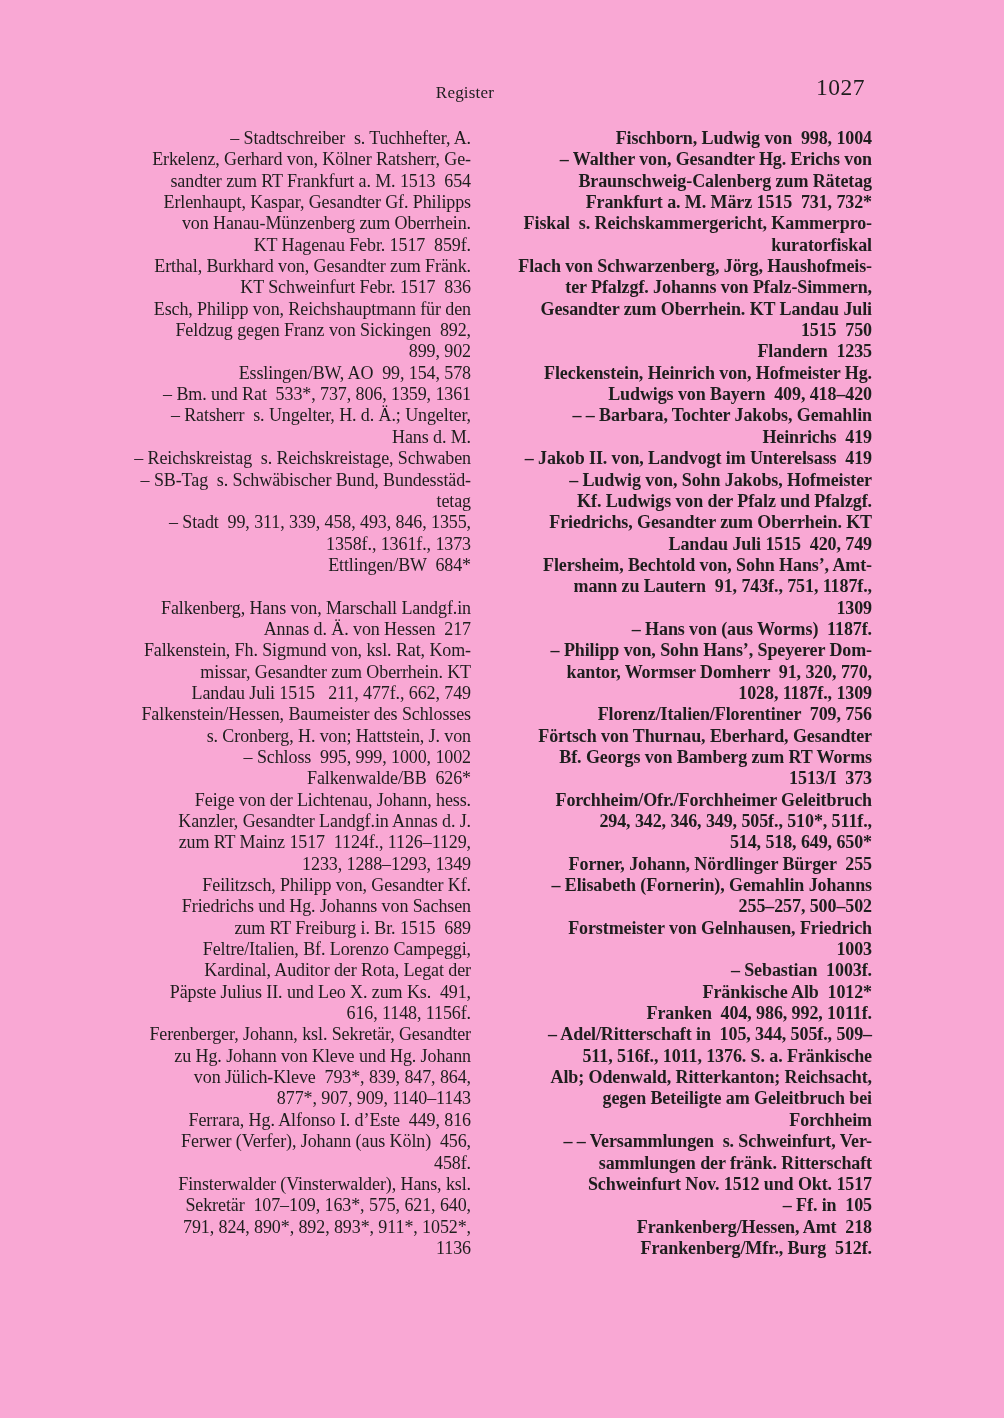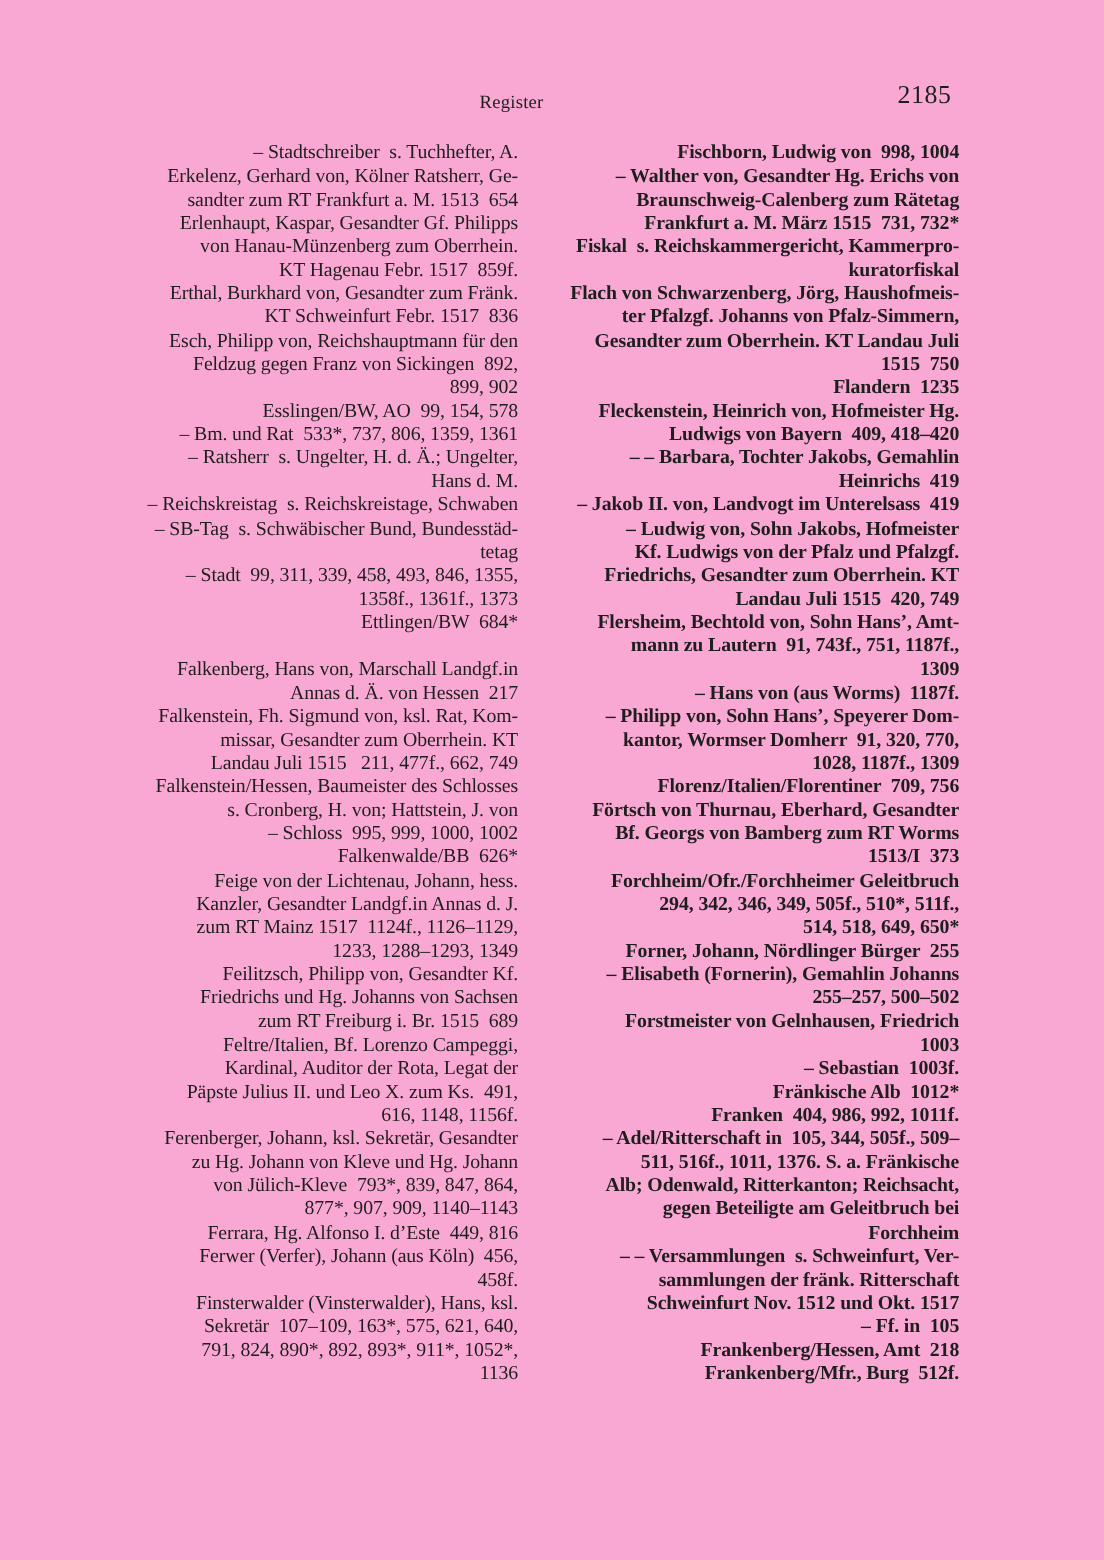--- a/index.html
+++ b/index.html
@@ -46,18 +46,18 @@
   .line { height: 21.35px; }
   .indent-0 { padding-left: 0; }
   .indent-1 { padding-left: 17px; }
   .indent-2 { padding-left: 31px; }
 </style>
 </head>
 <body>
 
 <div class="page">
   <div class="running-head-title">Register</div>
-  <div class="running-head-page">2185</div>
+  <div class="running-head-page">1027</div>
 
   <div class="index-column col-left"><div class="line indent-0">– Stadtschreiber  s. Tuchhefter, A.</div><div class="line indent-0">Erkelenz, Gerhard von, Kölner Ratsherr, Ge-</div><div class="line indent-1">sandter zum RT Frankfurt a. M. 1513  654</div><div class="line indent-0">Erlenhaupt, Kaspar, Gesandter Gf. Philipps</div><div class="line indent-1">von Hanau-Münzenberg zum Oberrhein.</div><div class="line indent-1">KT Hagenau Febr. 1517  859f.</div><div class="line indent-0">Erthal, Burkhard von, Gesandter zum Fränk.</div><div class="line indent-1">KT Schweinfurt Febr. 1517  836</div><div class="line indent-0">Esch, Philipp von, Reichshauptmann für den</div><div class="line indent-1">Feldzug gegen Franz von Sickingen  892,</div><div class="line indent-1">899, 902</div><div class="line indent-0">Esslingen/BW, AO  99, 154, 578</div><div class="line indent-0">– Bm. und Rat  533*, 737, 806, 1359, 1361</div><div class="line indent-0">– Ratsherr  s. Ungelter, H. d. Ä.; Ungelter,</div><div class="line indent-1">Hans d. M.</div><div class="line indent-0">– Reichskreistag  s. Reichskreistage, Schwaben</div><div class="line indent-0">– SB-Tag  s. Schwäbischer Bund, Bundesstäd-</div><div class="line indent-1">tetag</div><div class="line indent-0">– Stadt  99, 311, 339, 458, 493, 846, 1355,</div><div class="line indent-1">1358f., 1361f., 1373</div><div class="line indent-0">Ettlingen/BW  684*</div><div class="line indent-0"></div><div class="line indent-0">Falkenberg, Hans von, Marschall Landgf.in</div><div class="line indent-1">Annas d. Ä. von Hessen  217</div><div class="line indent-0">Falkenstein, Fh. Sigmund von, ksl. Rat, Kom-</div><div class="line indent-1">missar, Gesandter zum Oberrhein. KT</div><div class="line indent-1">Landau Juli 1515   211, 477f., 662, 749</div><div class="line indent-0">Falkenstein/Hessen, Baumeister des Schlosses</div><div class="line indent-1">s. Cronberg, H. von; Hattstein, J. von</div><div class="line indent-0">– Schloss  995, 999, 1000, 1002</div><div class="line indent-0">Falkenwalde/BB  626*</div><div class="line indent-0">Feige von der Lichtenau, Johann, hess.</div><div class="line indent-1">Kanzler, Gesandter Landgf.in Annas d. J.</div><div class="line indent-1">zum RT Mainz 1517  1124f., 1126–1129,</div><div class="line indent-1">1233, 1288–1293, 1349</div><div class="line indent-0">Feilitzsch, Philipp von, Gesandter Kf.</div><div class="line indent-1">Friedrichs und Hg. Johanns von Sachsen</div><div class="line indent-1">zum RT Freiburg i. Br. 1515  689</div><div class="line indent-0">Feltre/Italien, Bf. Lorenzo Campeggi,</div><div class="line indent-1">Kardinal, Auditor der Rota, Legat der</div><div class="line indent-1">Päpste Julius II. und Leo X. zum Ks.  491,</div><div class="line indent-1">616, 1148, 1156f.</div><div class="line indent-0">Ferenberger, Johann, ksl. Sekretär, Gesandter</div><div class="line indent-1">zu Hg. Johann von Kleve und Hg. Johann</div><div class="line indent-1">von Jülich-Kleve  793*, 839, 847, 864,</div><div class="line indent-1">877*, 907, 909, 1140–1143</div><div class="line indent-0">Ferrara, Hg. Alfonso I. d’Este  449, 816</div><div class="line indent-0">Ferwer (Verfer), Johann (aus Köln)  456,</div><div class="line indent-1">458f.</div><div class="line indent-0">Finsterwalder (Vinsterwalder), Hans, ksl.</div><div class="line indent-1">Sekretär  107–109, 163*, 575, 621, 640,</div><div class="line indent-1">791, 824, 890*, 892, 893*, 911*, 1052*,</div><div class="line indent-1">1136</div></div>
 
   <div class="index-column col-right"><div class="line indent-0">Fischborn, Ludwig von  998, 1004</div><div class="line indent-0">– Walther von, Gesandter Hg. Erichs von</div><div class="line indent-1">Braunschweig-Calenberg zum Rätetag</div><div class="line indent-1">Frankfurt a. M. März 1515  731, 732*</div><div class="line indent-0">Fiskal  s. Reichskammergericht, Kammerpro-</div><div class="line indent-1">kuratorfiskal</div><div class="line indent-0">Flach von Schwarzenberg, Jörg, Haushofmeis-</div><div class="line indent-1">ter Pfalzgf. Johanns von Pfalz-Simmern,</div><div class="line indent-1">Gesandter zum Oberrhein. KT Landau Juli</div><div class="line indent-1">1515  750</div><div class="line indent-0">Flandern  1235</div><div class="line indent-0">Fleckenstein, Heinrich von, Hofmeister Hg.</div><div class="line indent-1">Ludwigs von Bayern  409, 418–420</div><div class="line indent-0">– – Barbara, Tochter Jakobs, Gemahlin</div><div class="line indent-2">Heinrichs  419</div><div class="line indent-0">– Jakob II. von, Landvogt im Unterelsass  419</div><div class="line indent-0">– Ludwig von, Sohn Jakobs, Hofmeister</div><div class="line indent-1">Kf. Ludwigs von der Pfalz und Pfalzgf.</div><div class="line indent-1">Friedrichs, Gesandter zum Oberrhein. KT</div><div class="line indent-1">Landau Juli 1515  420, 749</div><div class="line indent-0">Flersheim, Bechtold von, Sohn Hans’, Amt-</div><div class="line indent-1">mann zu Lautern  91, 743f., 751, 1187f.,</div><div class="line indent-1">1309</div><div class="line indent-0">– Hans von (aus Worms)  1187f.</div><div class="line indent-0">– Philipp von, Sohn Hans’, Speyerer Dom-</div><div class="line indent-1">kantor, Wormser Domherr  91, 320, 770,</div><div class="line indent-1">1028, 1187f., 1309</div><div class="line indent-0">Florenz/Italien/Florentiner  709, 756</div><div class="line indent-0">Förtsch von Thurnau, Eberhard, Gesandter</div><div class="line indent-1">Bf. Georgs von Bamberg zum RT Worms</div><div class="line indent-1">1513/I  373</div><div class="line indent-0">Forchheim/Ofr./Forchheimer Geleitbruch</div><div class="line indent-1">294, 342, 346, 349, 505f., 510*, 511f.,</div><div class="line indent-1">514, 518, 649, 650*</div><div class="line indent-0">Forner, Johann, Nördlinger Bürger  255</div><div class="line indent-0">– Elisabeth (Fornerin), Gemahlin Johanns</div><div class="line indent-1">255–257, 500–502</div><div class="line indent-0">Forstmeister von Gelnhausen, Friedrich</div><div class="line indent-1">1003</div><div class="line indent-0">– Sebastian  1003f.</div><div class="line indent-0">Fränkische Alb  1012*</div><div class="line indent-0">Franken  404, 986, 992, 1011f.</div><div class="line indent-0">– Adel/Ritterschaft in  105, 344, 505f., 509–</div><div class="line indent-1">511, 516f., 1011, 1376. S. a. Fränkische</div><div class="line indent-1">Alb; Odenwald, Ritterkanton; Reichsacht,</div><div class="line indent-1">gegen Beteiligte am Geleitbruch bei</div><div class="line indent-1">Forchheim</div><div class="line indent-0">– – Versammlungen  s. Schweinfurt, Ver-</div><div class="line indent-2">sammlungen der fränk. Ritterschaft</div><div class="line indent-2">Schweinfurt Nov. 1512 und Okt. 1517</div><div class="line indent-0">– Ff. in  105</div><div class="line indent-0">Frankenberg/Hessen, Amt  218</div><div class="line indent-0">Frankenberg/Mfr., Burg  512f.</div></div>
 </div>
 
 </body></html>

